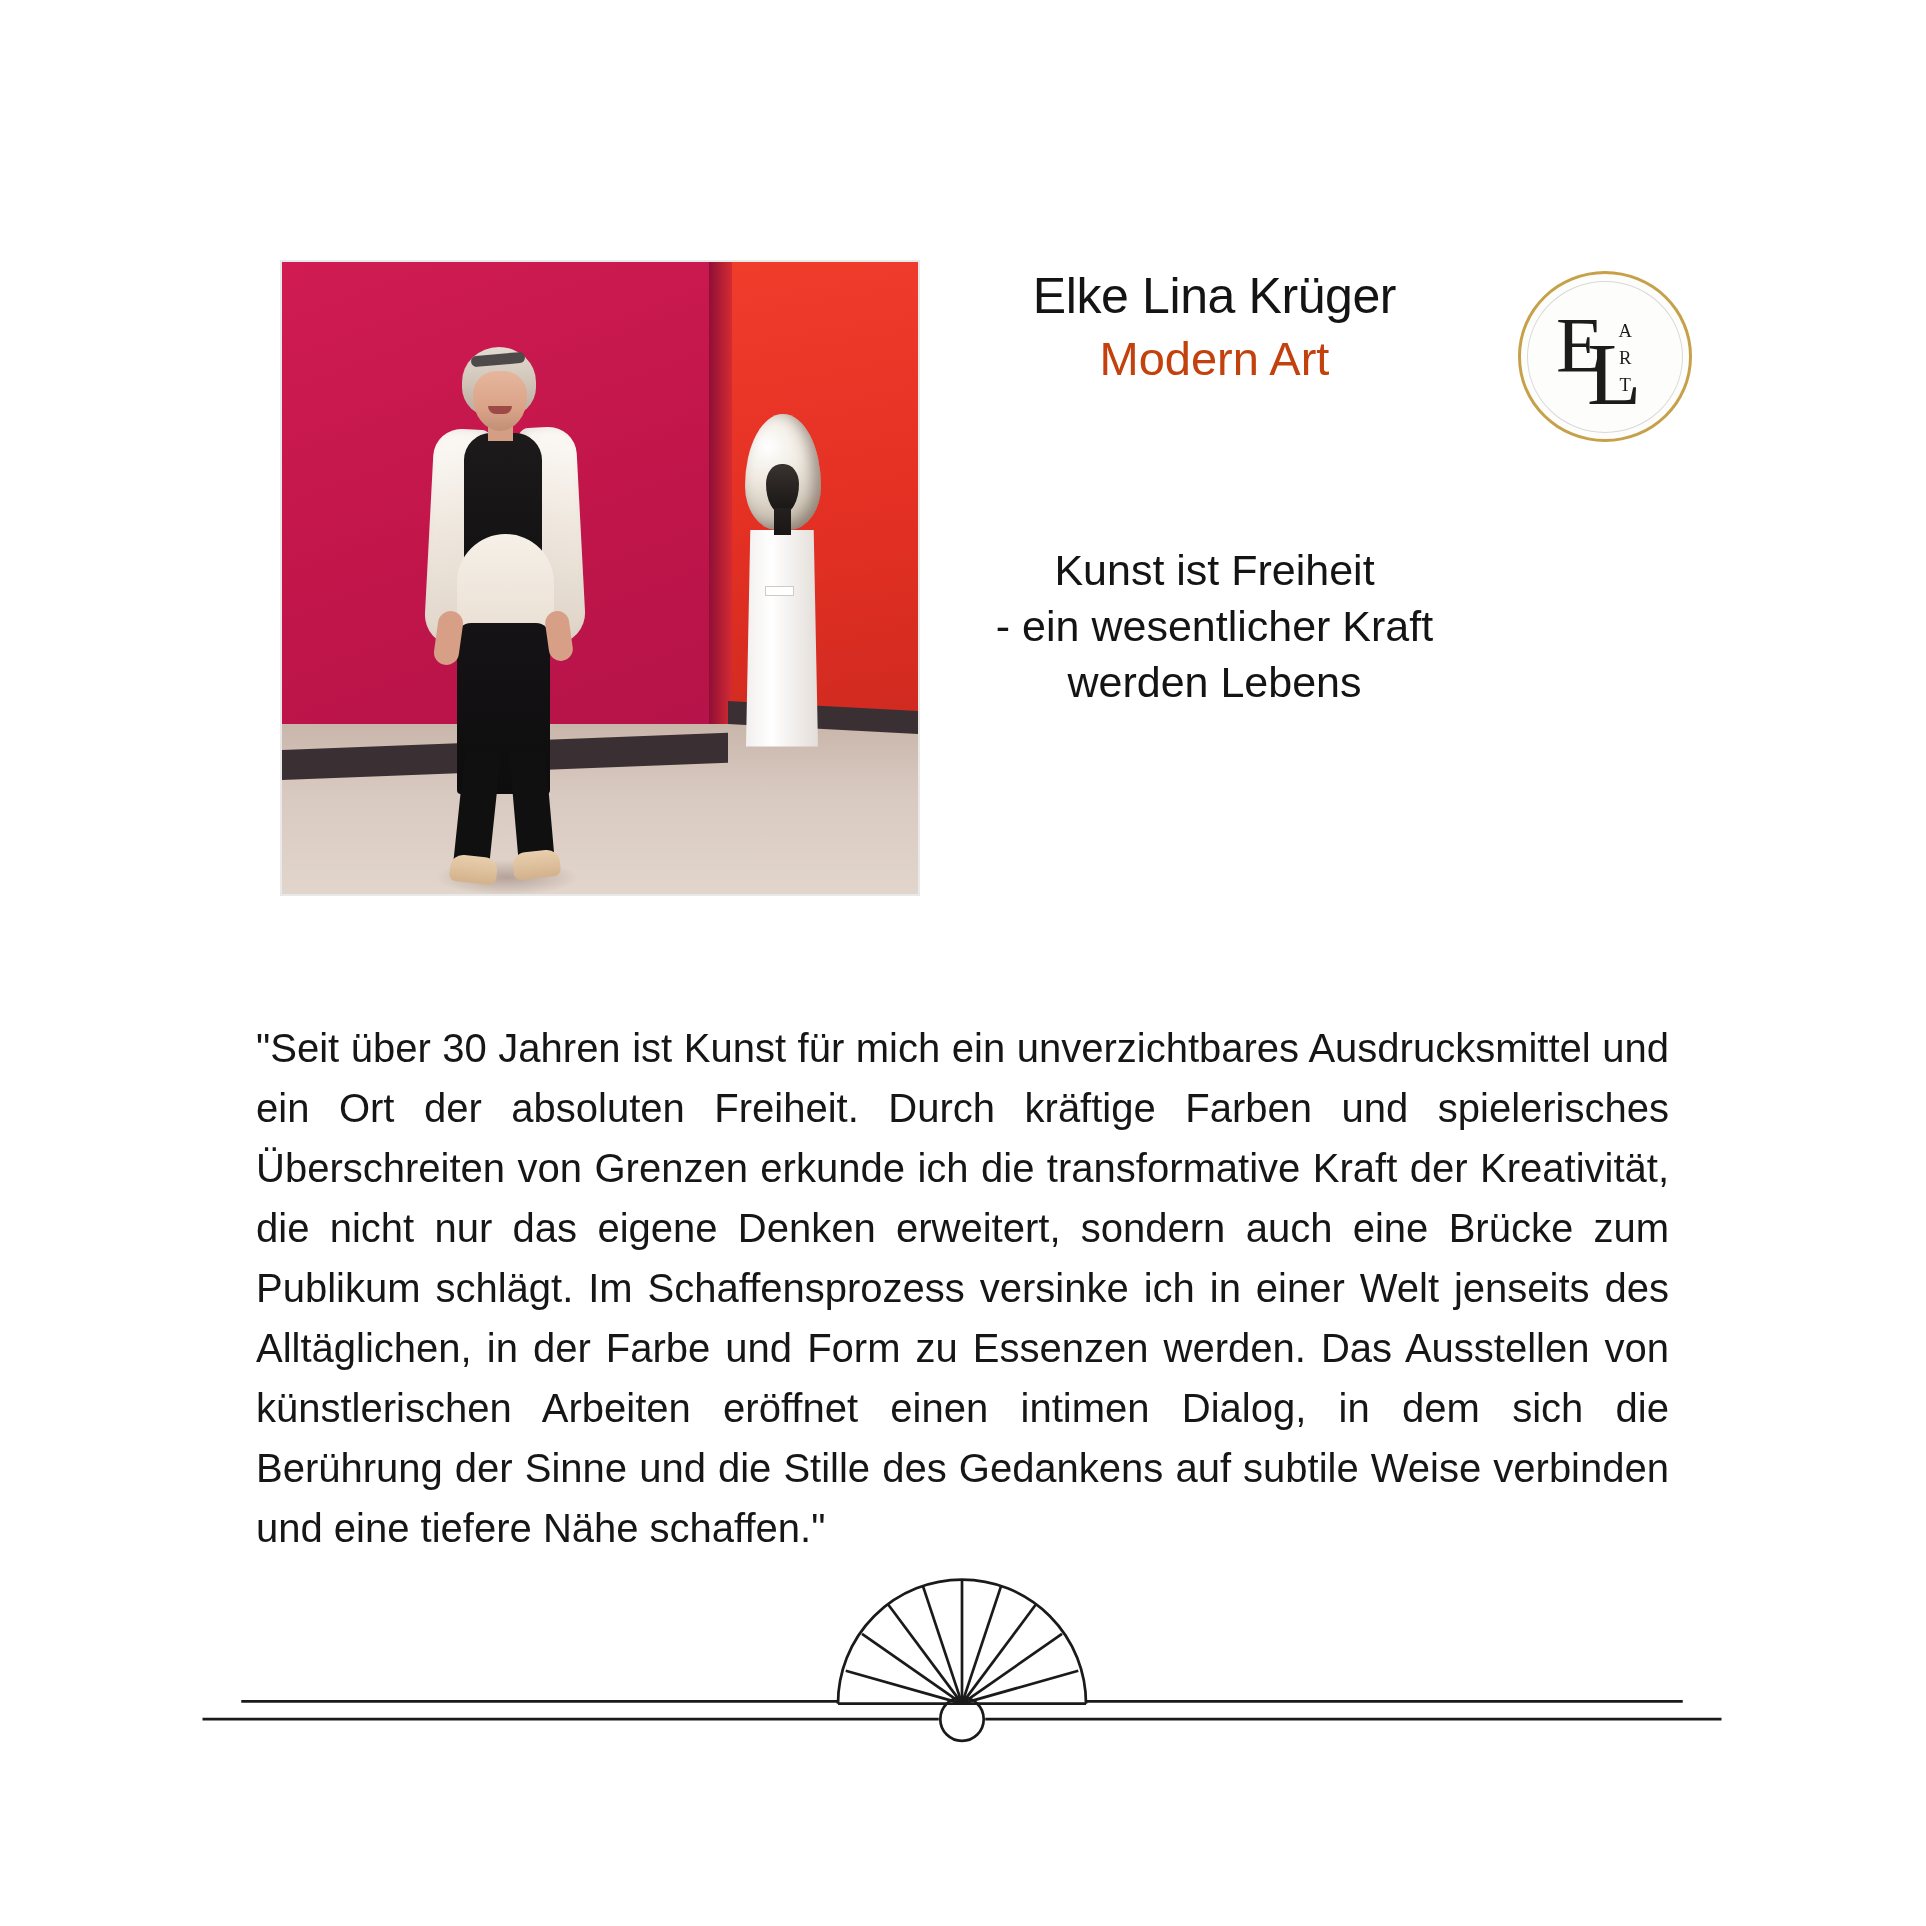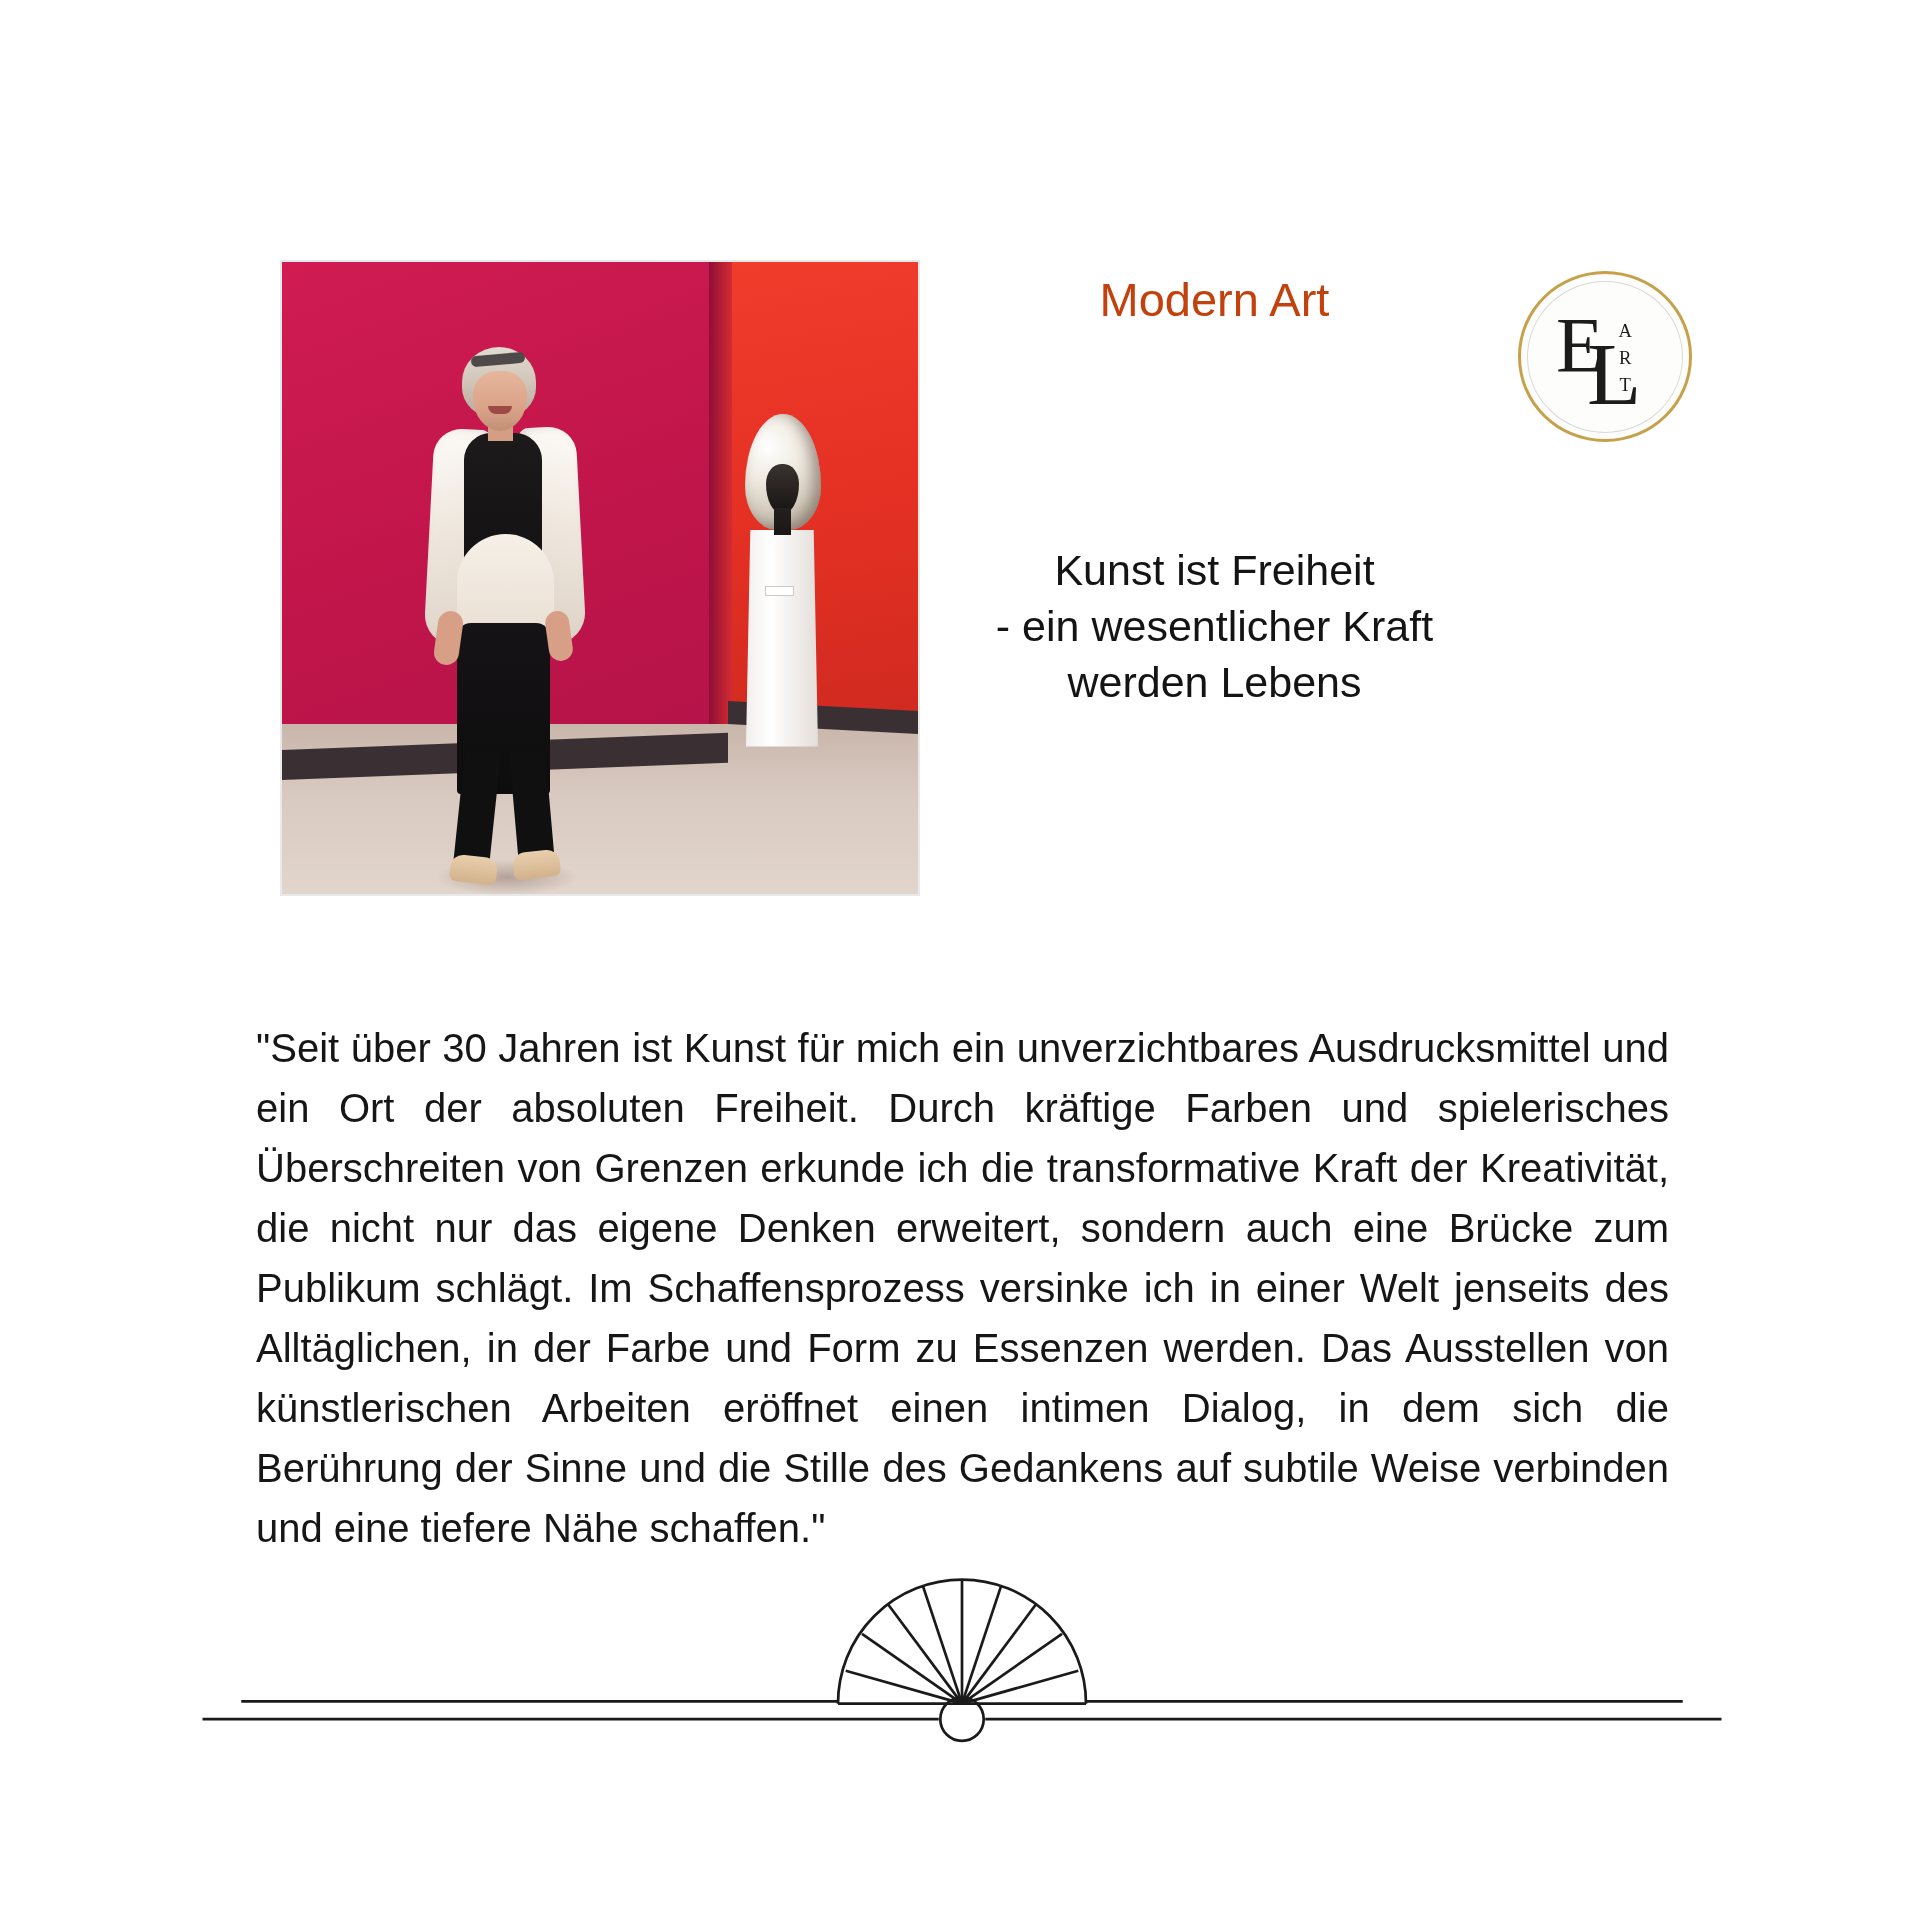--- a/index.html
+++ b/index.html
@@ -397,20 +397,21 @@
         <div class="fig-arm-r"></div>
         <div class="fig-neck"></div>
         <div class="fig-hair"></div>
         <div class="fig-face"></div>
         <div class="fig-mouth"></div>
         <div class="fig-glasses"></div>
       </div>
     </div>
 
     <div class="headline">
+      <span class="l1">Elke Lina Krüger</span>
       <span class="l2">Modern Art</span>
     </div>
 
     <div class="logo">
       <div class="logo-ring-outer"></div>
       <div class="logo-ring-inner"></div>
       <div class="logo-E">E</div>
       <div class="logo-L">L</div>
       <div class="logo-art">A R T</div>
     </div>

